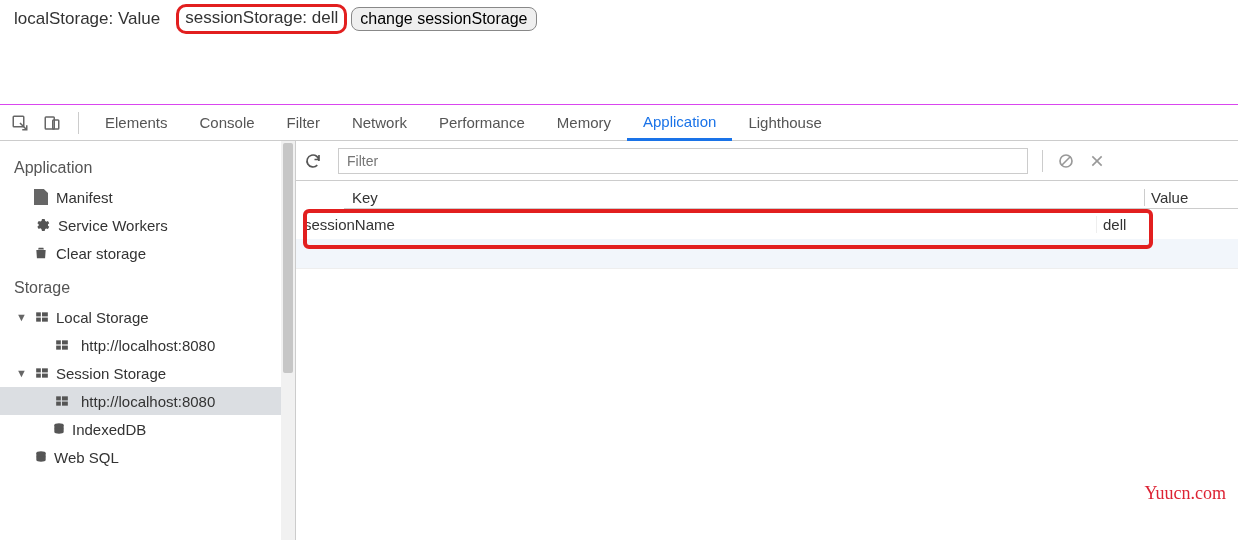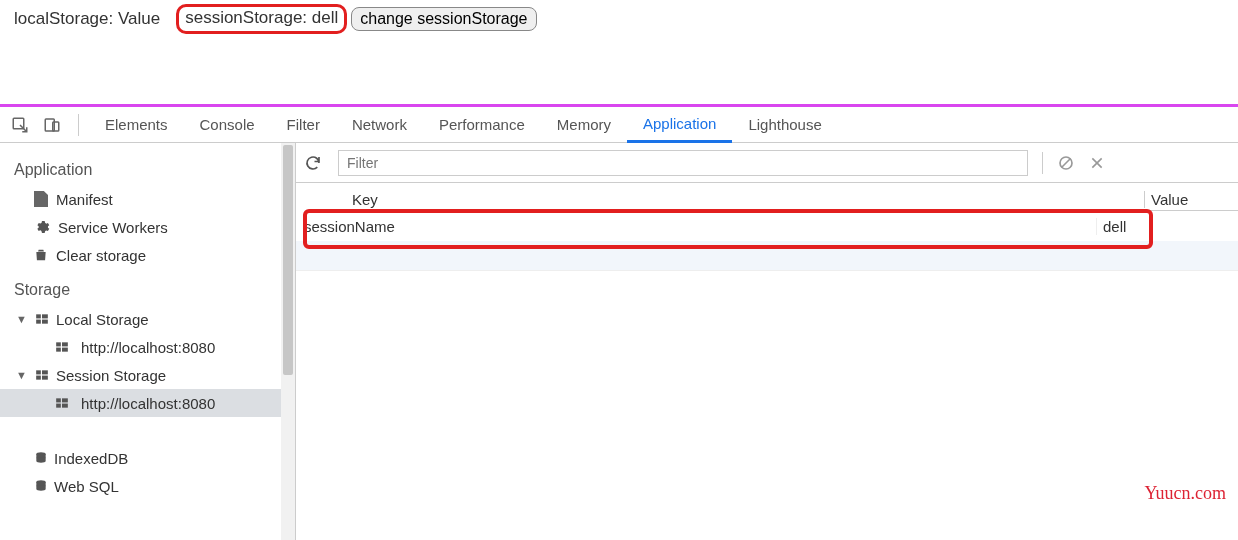--- a/index.html
+++ b/index.html
@@ -39,21 +39,21 @@
     background: #efefef;
     border: 1px solid #888;
     border-radius: 8px;
     margin-left: 0px;
   }
   
   .devtools {
     position: absolute;
     top: 104px;
     left: 0; right: 0; bottom: 0;
-    border-top: 3px solid #d946ef;
+    border-top: 1px solid #d946ef;
     display: flex;
     flex-direction: column;
     background: #fff;
   }
   .dt-tabs {
     display: flex;
     align-items: center;
     height: 36px;
     border-bottom: 1px solid #ccc;
     font-size: 15px;
@@ -282,21 +282,21 @@
         <div class="tree-child sel">
           <svg class="icon-grid" viewBox="0 0 24 24" fill="#555">
               <rect x="2" y="4" width="8" height="7"></rect>
               <rect x="12" y="4" width="10" height="7"></rect>
               <rect x="2" y="13" width="8" height="7"></rect>
               <rect x="12" y="13" width="10" height="7"></rect>
             </svg>
           <span>http://localhost:8080</span>
         </div>
 
-        <div class="tree-row" style="padding-left:34px;margin-top:27px;">
+        <div class="tree-row" style="padding-left:52px;">
           <svg class="icon-db" viewBox="0 0 24 24" fill="#555">
               <ellipse cx="12" cy="5" rx="8" ry="3"></ellipse>
               <path d="M4 5v6c0 1.7 3.6 3 8 3s8-1.3 8-3V5"></path>
               <path d="M4 11v6c0 1.7 3.6 3 8 3s8-1.3 8-3v-6"></path>
             </svg>
           <span>IndexedDB</span>
         </div>
         <div class="tree-row" style="padding-left:34px;">
           <svg class="icon-db" viewBox="0 0 24 24" fill="#555">
               <ellipse cx="12" cy="5" rx="8" ry="3"></ellipse>

